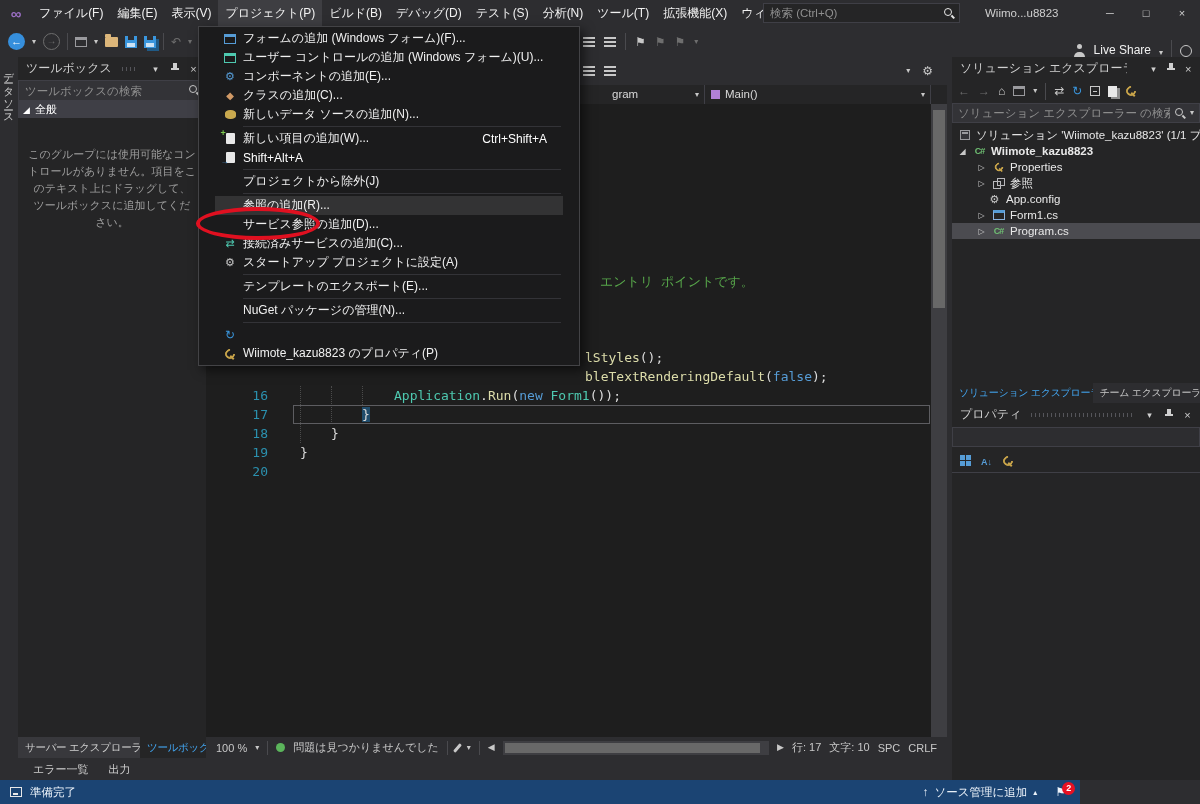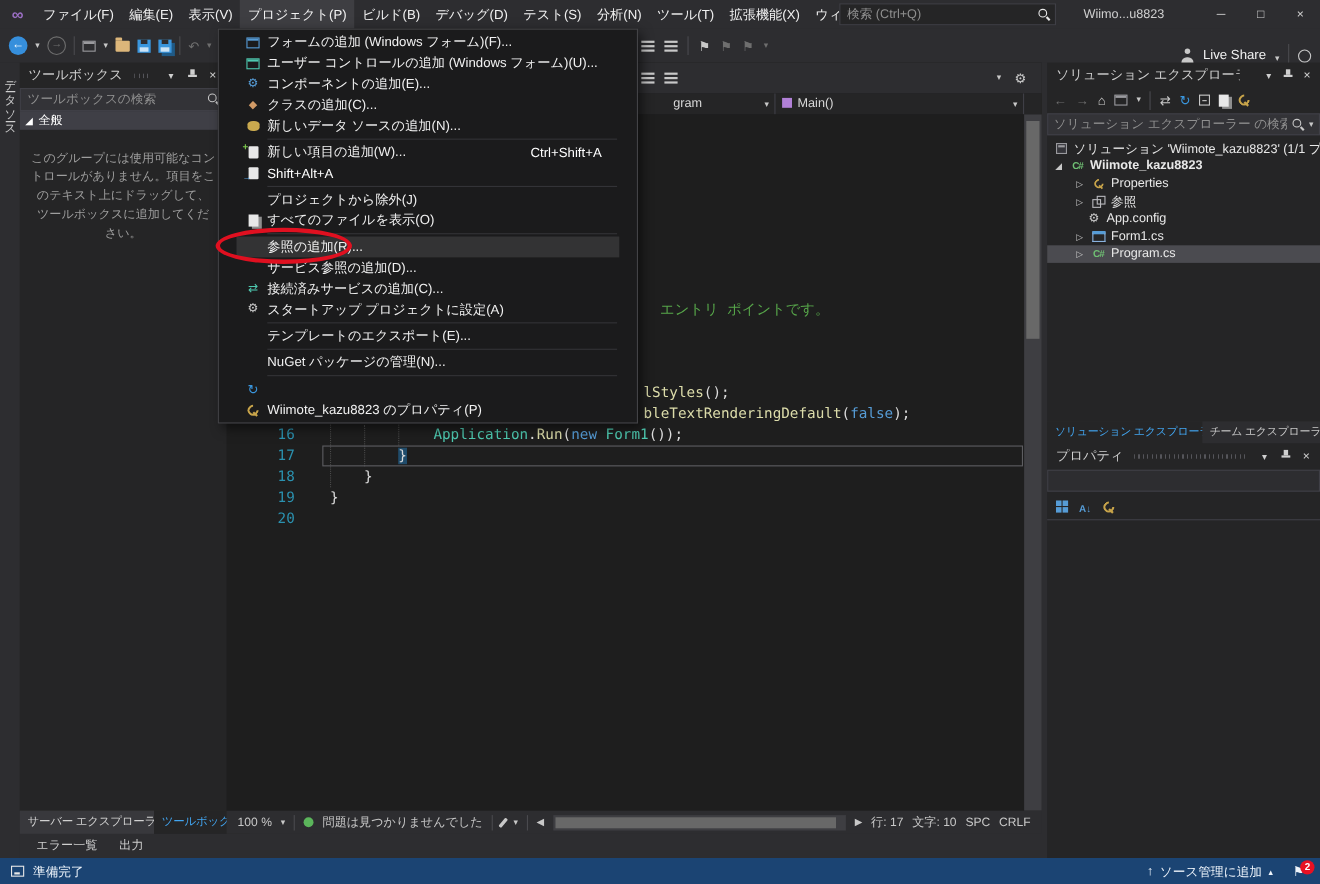--- a/index.html
+++ b/index.html
@@ -72,21 +72,21 @@
 .toolbox{position:absolute;left:18px;top:57px;width:188px;height:680px;background:#252526}
 .ptitle{height:23px;display:flex;align-items:center;padding:0 5px 0 8px;color:#d0d0d0;gap:4px}
 .ptext{white-space:nowrap;overflow:hidden}
 .grip{flex:1;height:4px;margin:0 6px;background-image:repeating-linear-gradient(90deg,#55555a 0 1px,transparent 1px 4px)}
 .pbtn{width:15px;text-align:center;color:#cfcfcf;font-size:9px}
 .ic-pin{position:relative;width:10px;height:11px;display:inline-block}
 .ic-pin::before{content:"";position:absolute;left:3px;top:1px;width:4px;height:5px;background:#cfcfcf}
 .ic-pin::after{content:"";position:absolute;left:1px;top:6px;width:8px;height:2px;background:#cfcfcf}
 .tbsearch{height:21px;background:#333337;border:1px solid #3f3f46;display:flex;align-items:center;padding:0 6px;gap:6px;color:#8f8f8f}
 .tbgroup{height:17px;background:#3f3f46;display:flex;align-items:center;gap:5px;padding:0 5px;font-size:11px;color:#fff}
-.tbempty{margin:18px 10px;color:#9e9e9e;font-size:11px;line-height:1.55;text-align:center}
+.tbempty{margin:28px 10px;color:#9e9e9e;font-size:11px;line-height:1.55;text-align:center}
 .docktabs{position:absolute;left:18px;top:737px;height:21px;display:flex}
 .dtab{padding:0 7px;line-height:21px;font-size:10.5px;letter-spacing:-.3px;white-space:nowrap;overflow:hidden}
 .dtab.inactive{background:#38383c;color:#d0d0d0;max-width:122px}
 .dtab.active{background:#252526;color:#42a5f0}
 .paneltabs{position:absolute;left:18px;top:758px;height:22px;display:flex;align-items:center;gap:2px;padding-left:6px}
 .ptab{padding:0 9px;line-height:22px;font-size:11px;color:#cfcfcf}
 
 .editor{position:absolute;left:206px;top:57px;width:741px;height:680px;background:#1e1e1e}
 .edtb2{position:absolute;left:0;top:0;width:741px;height:28px;background:#2d2d30}
 .edtb2 .g1{position:absolute;left:377px;top:0;height:28px;display:flex;align-items:center;gap:9px}
@@ -132,21 +132,21 @@
 .setabs{position:absolute;left:0;top:326px;width:248px;height:20px;background:#2d2d30;display:flex}
 .setab{padding:0 7px;line-height:20px;font-size:10px;letter-spacing:-.3px;white-space:nowrap;overflow:hidden}
 .setab.active{background:#252526;color:#42a5f0}
 .setab.inactive{color:#c8c8c8}
 .prtitle{position:absolute;left:0;top:346px;width:248px}
 .prcombo{position:absolute;left:0;top:370px;width:248px;height:20px;background:#2d2d30;border:1px solid #3f3f46}
 .prtb{position:absolute;left:0;top:392px;width:248px;height:24px;display:flex;align-items:center;gap:10px;padding:0 8px;border-bottom:1px solid #3f3f46}
 .iggrid{width:11px;height:11px;background:linear-gradient(#569cd6,#569cd6) 0 0/5px 5px no-repeat,linear-gradient(#569cd6,#569cd6) 6px 0/5px 5px no-repeat,linear-gradient(#569cd6,#569cd6) 0 6px/5px 5px no-repeat,linear-gradient(#569cd6,#569cd6) 6px 6px/5px 5px no-repeat}
 .igsort::before{content:"A↓";font-size:9px;color:#569cd6;font-weight:bold}
 
-.statusbar{position:absolute;left:0;top:780px;width:1200px;height:24px;background:#1b4473;display:flex;align-items:center;padding:0 10px;font-size:11.5px;color:#eef4fb}
+.statusbar{position:absolute;left:0;top:780px;width:1080px;height:24px;background:#1b4473;display:flex;align-items:center;padding:0 10px;font-size:11.5px;color:#eef4fb}
 .ic-mon{width:12px;height:10px;border:1px solid #e8e8e8;position:relative;margin-right:8px}
 .ic-mon::after{content:"";position:absolute;left:2px;bottom:1px;width:5px;height:2px;background:#e8e8e8}
 .sbright{position:absolute;right:14px;top:0;height:24px;display:flex;align-items:center;gap:6px}
 .sbbell{position:relative;margin-left:12px;font-size:12px}
 .badge{position:absolute;left:7px;top:-3px;width:13px;height:13px;border-radius:50%;background:#e81123;color:#fff;font-size:9px;line-height:13px;text-align:center;font-weight:bold}
 </style>
 </head>
 <body>
 
 <div class="titlebar">
@@ -456,26 +456,20 @@
     <span class="mic">
         <span class="igdoc arrow"></span>
       </span>
     <span class="mis">Shift+Alt+A</span>
   </div>
   <div class="msep"></div>
   <div class="mi">
     <span class="mic"></span>
     <span class="mil">プロジェクトから除外(J)</span>
   </div>
-  <div class="mi">
-    <span class="mic">
-        <span class="igdocs"></span>
-      </span>
-    <span class="mil">すべてのファイルを表示(O)</span>
-  </div>
   <div class="msep"></div>
   <div class="mi hl">
     <span class="mic"></span>
     <span class="mil">参照の追加(R)...</span>
   </div>
   <div class="mi">
     <span class="mic"></span>
     <span class="mil">サービス参照の追加(D)...</span>
   </div>
   <div class="mi">

